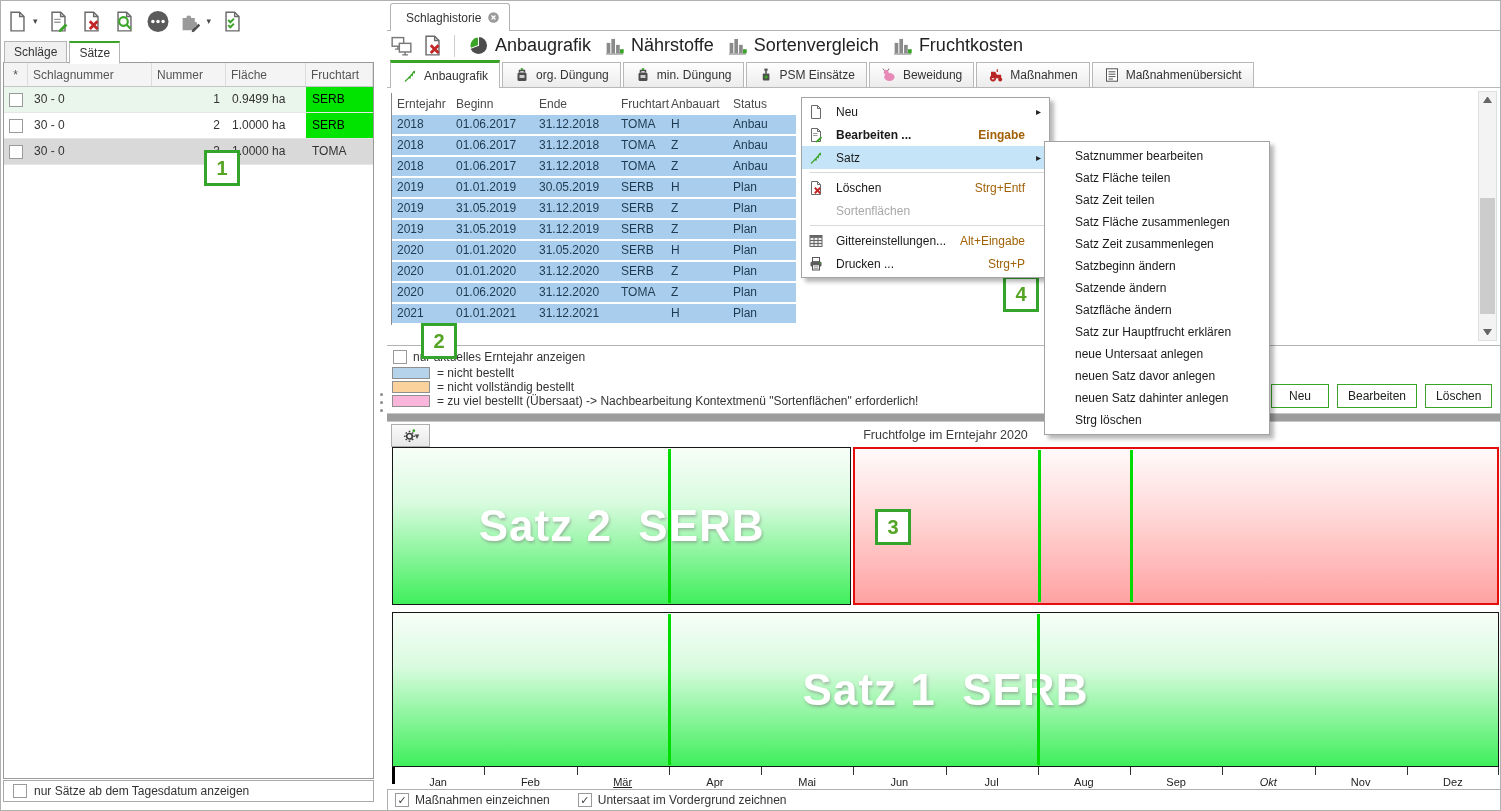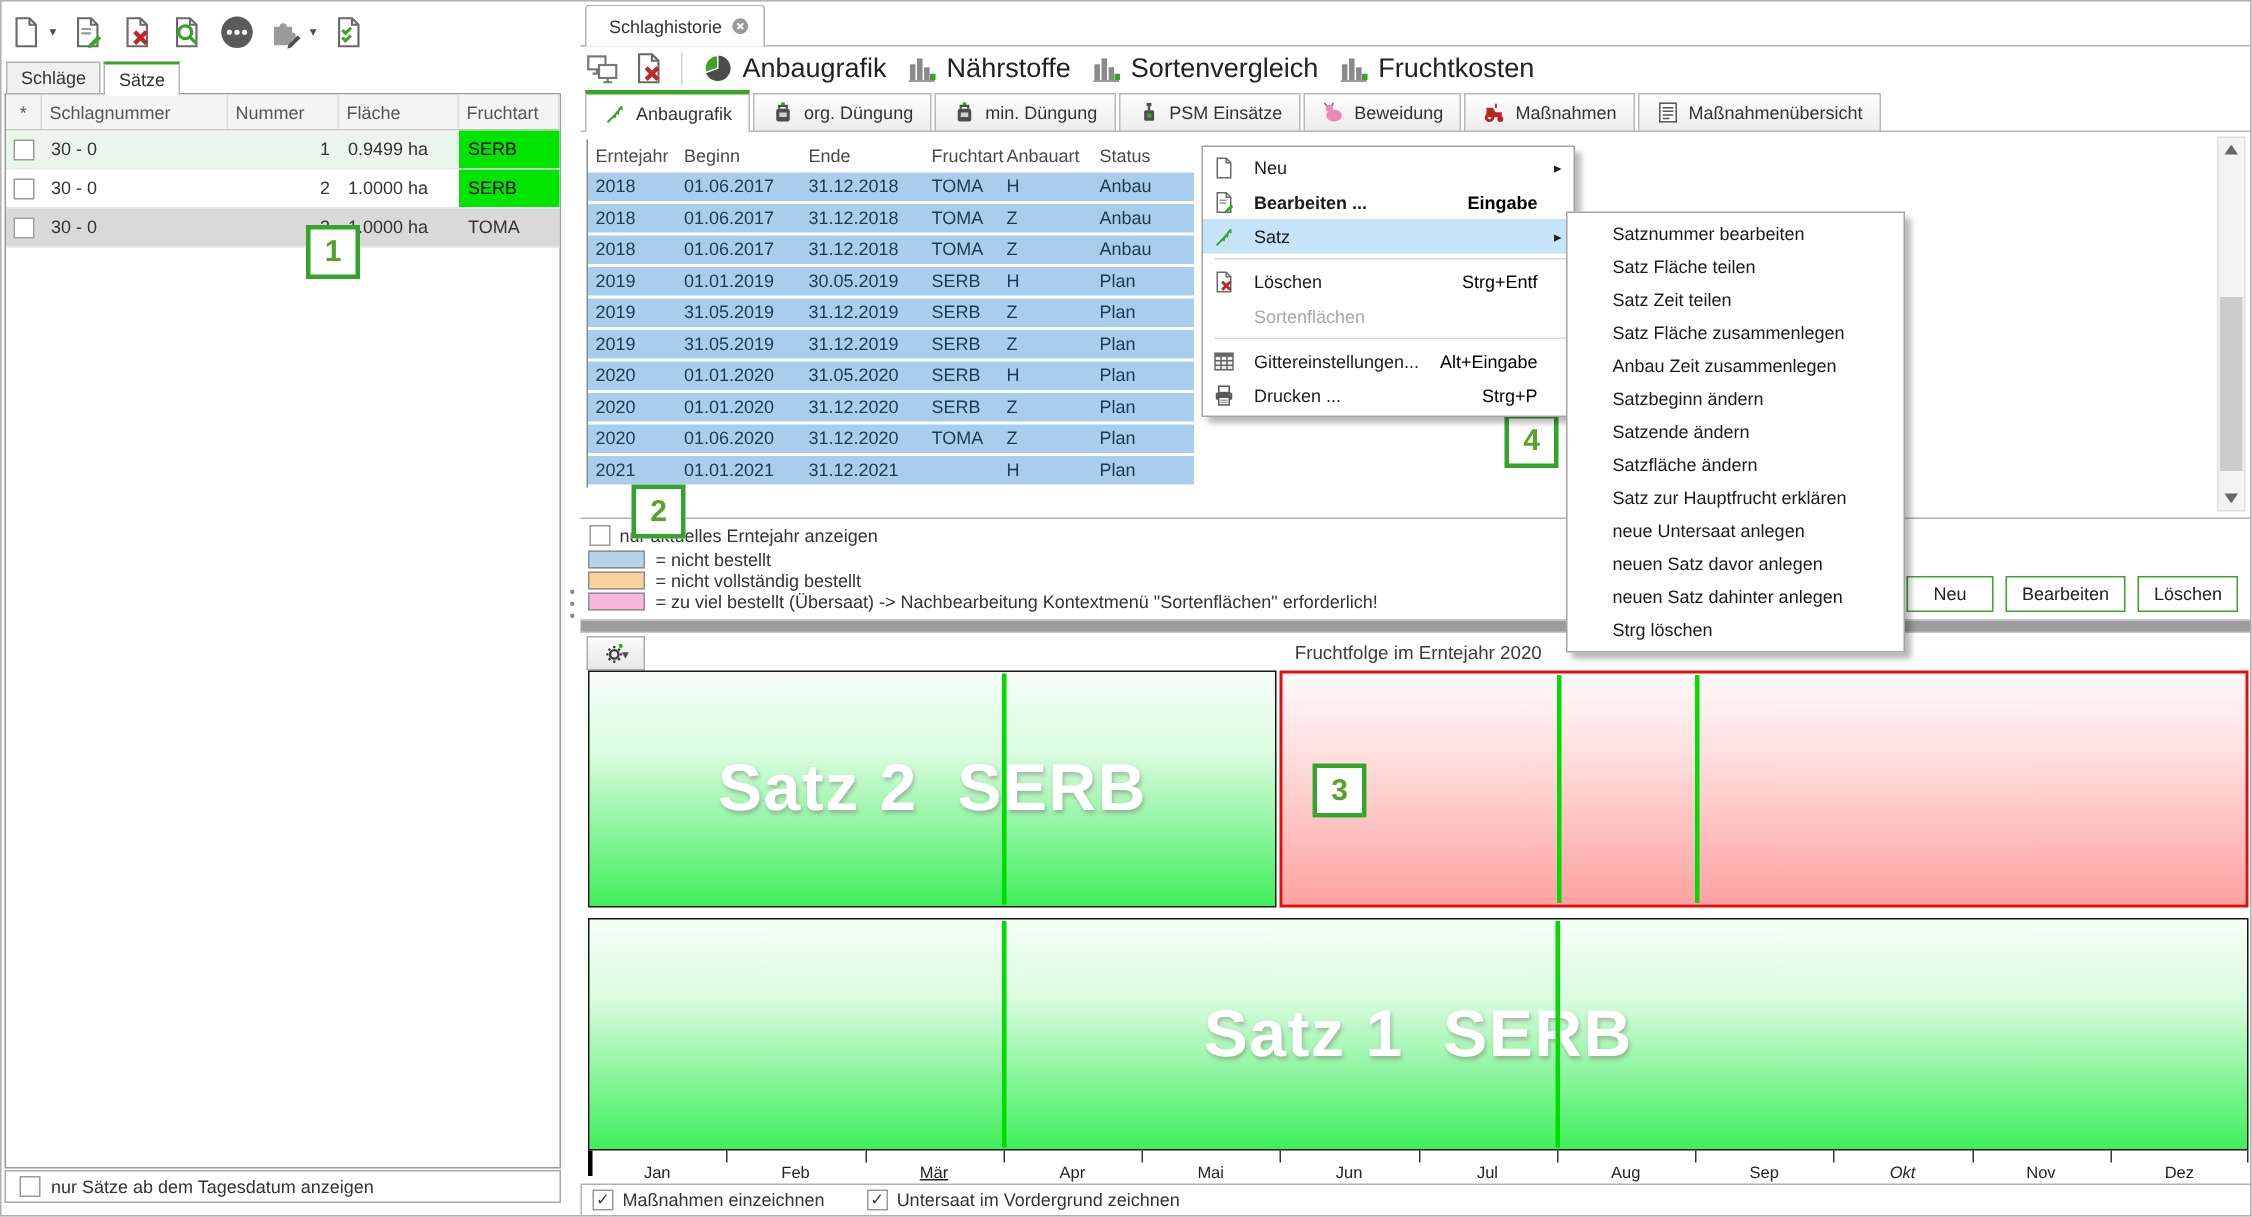--- a/index.html
+++ b/index.html
@@ -96,21 +96,21 @@
           align-items:center;padding-left:7px;background:#fff}
   .bitem{display:flex;align-items:center;gap:6px;margin-right:28px}
 
   
   .menu{position:absolute;background:#fff;border:1px solid #a3a3a3;box-shadow:4px 4px 4px rgba(0,0,0,.28);z-index:60}
   .ctx{left:800px;top:96px;width:249px;padding:2px 0}
   .mi{height:23px;display:flex;align-items:center;padding:0 8px 0 6px;gap:8px}
   .mi .ic{width:20px;height:16px;flex:0 0 20px}
   .mi .ic svg{width:16px;height:16px}
   .mi .lbl{flex:1;color:#1a1a1a}
-  .mi .sc{color:#000000}
+  .mi .sc{color:#a16207}
   .mi.b .lbl,.mi.b .sc{font-weight:bold}
   .mi.hl{background:#c6e4f8}
   .mi.dis .lbl{color:#a8a8a8}
   .mi .arr{width:8px;color:#222;font-size:10px;text-align:right}
   .msep{height:1px;background:#d9d9d9;margin:3px 3px 3px 8px}
   .sub{left:1043px;top:140px;width:226px;padding:3px 0}
   .smi{height:22px;line-height:22px;padding-left:30px;color:#1a1a1a}
 
   
   .ann{position:absolute;width:36px;height:36px;border:3px solid #35a42b;background:#fff;display:flex;
@@ -687,21 +687,21 @@
         <span class="lbl">Drucken ...</span>
         <span class="sc">Strg+P</span>
         <span class="arr"></span>
       </div>
     </div>
   <div class="menu sub" id="ctxsub">
       <div class="smi">Satznummer bearbeiten</div>
       <div class="smi">Satz Fläche teilen</div>
       <div class="smi">Satz Zeit teilen</div>
       <div class="smi">Satz Fläche zusammenlegen</div>
-      <div class="smi">Anbau Zeit zusammenlegen</div>
+      <div class="smi">Satz Zeit zusammenlegen</div>
       <div class="smi">Satzbeginn ändern</div>
       <div class="smi">Satzende ändern</div>
       <div class="smi">Satzfläche ändern</div>
       <div class="smi">Satz zur Hauptfrucht erklären</div>
       <div class="smi">neue Untersaat anlegen</div>
       <div class="smi">neuen Satz davor anlegen</div>
       <div class="smi">neuen Satz dahinter anlegen</div>
       <div class="smi">Strg löschen</div>
     </div>
 

